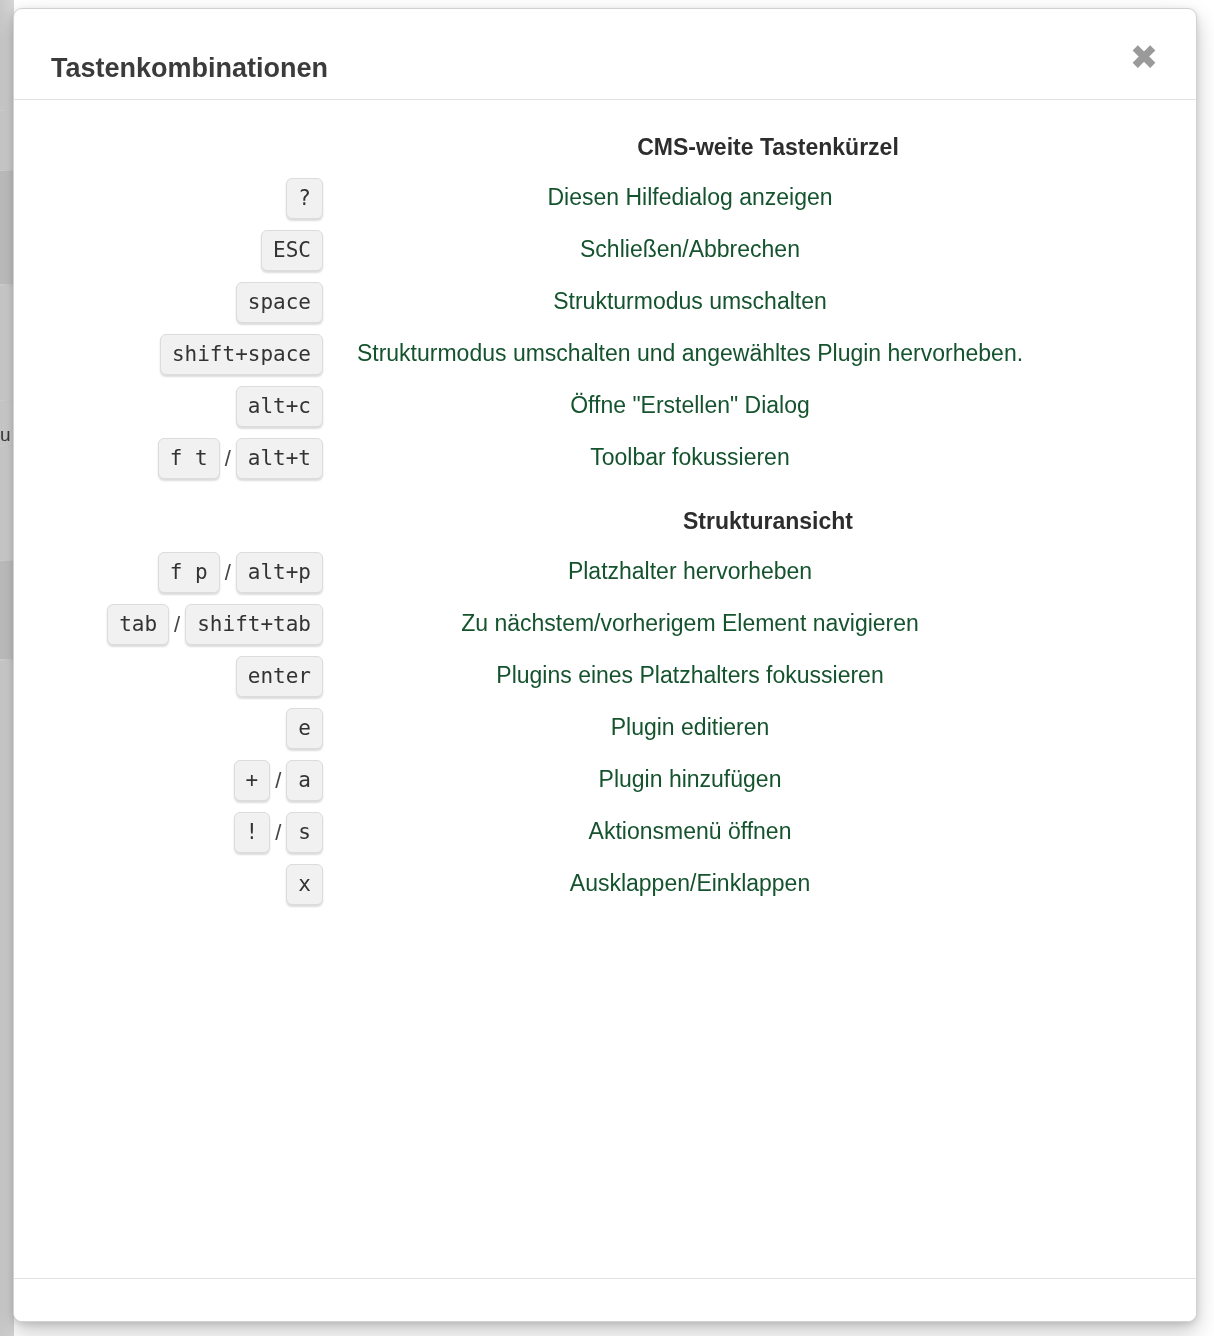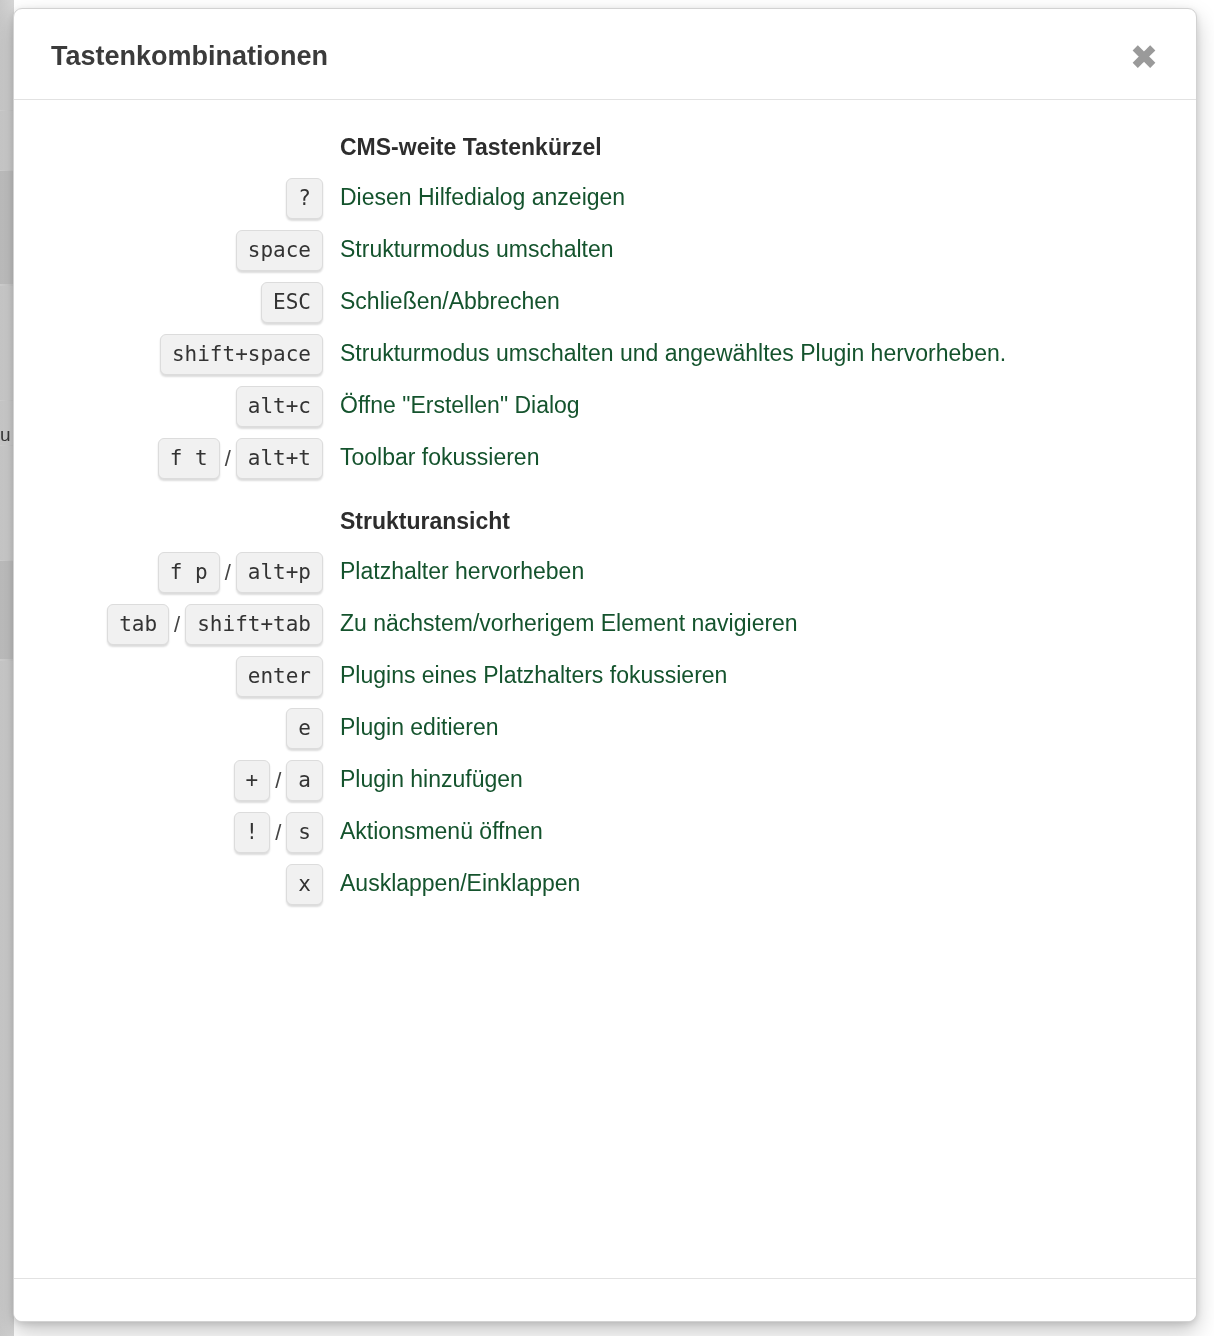--- a/index.html
+++ b/index.html
@@ -75,21 +75,21 @@
   
   #modal-header {
     position: relative;
     height: 91px;
     border-bottom: 1px solid #e2e2e2;
     box-sizing: border-box;
   }
   #modal-title {
     position: absolute;
     left: 37px;
-    top: 32px;
+    top: 44px;
     font-size: 27px;
     font-weight: bold;
     color: #3b3b3b;
     letter-spacing: 0px;
     white-space: nowrap;
   }
   #modal-close {
     position: absolute;
     right: 30px;
     top: 26px;
@@ -115,20 +115,21 @@
   #modal-body {
     position: relative;
     height: 1178px;
     box-sizing: border-box;
     padding-top: 33px;
     overflow: hidden;
   }
 
   .shortcut-section {
     position: relative;
+    text-align: center;
   }
   .section-heading {
     margin: 0 0 16px 326px;
     font-size: 23px;
     font-weight: bold;
     color: #2d2d2d;
     line-height: 28px;
   }
   .section-heading.second {
     margin-top: 28px;
@@ -219,29 +220,29 @@
         <div class="shortcut-section">
           <div class="section-heading">CMS-weite Tastenkürzel</div>
           <div class="shortcut-row">
             <div class="keys-cell">
               <kbd class="key">?</kbd>
             </div>
             <div class="desc-cell">Diesen Hilfedialog anzeigen</div>
           </div>
           <div class="shortcut-row">
             <div class="keys-cell">
+              <kbd class="key">ESC</kbd>
+            </div>
+            <div class="desc-cell">Schließen/Abbrechen</div>
+          </div>
+          <div class="shortcut-row">
+            <div class="keys-cell">
               <kbd class="key">space</kbd>
             </div>
             <div class="desc-cell">Strukturmodus umschalten</div>
-          </div>
-          <div class="shortcut-row">
-            <div class="keys-cell">
-              <kbd class="key">ESC</kbd>
-            </div>
-            <div class="desc-cell">Schließen/Abbrechen</div>
           </div>
           <div class="shortcut-row">
             <div class="keys-cell">
               <kbd class="key">shift+space</kbd>
             </div>
             <div class="desc-cell">Strukturmodus umschalten und angewähltes Plugin hervorheben.</div>
           </div>
           <div class="shortcut-row">
             <div class="keys-cell">
               <kbd class="key">alt+c</kbd>

